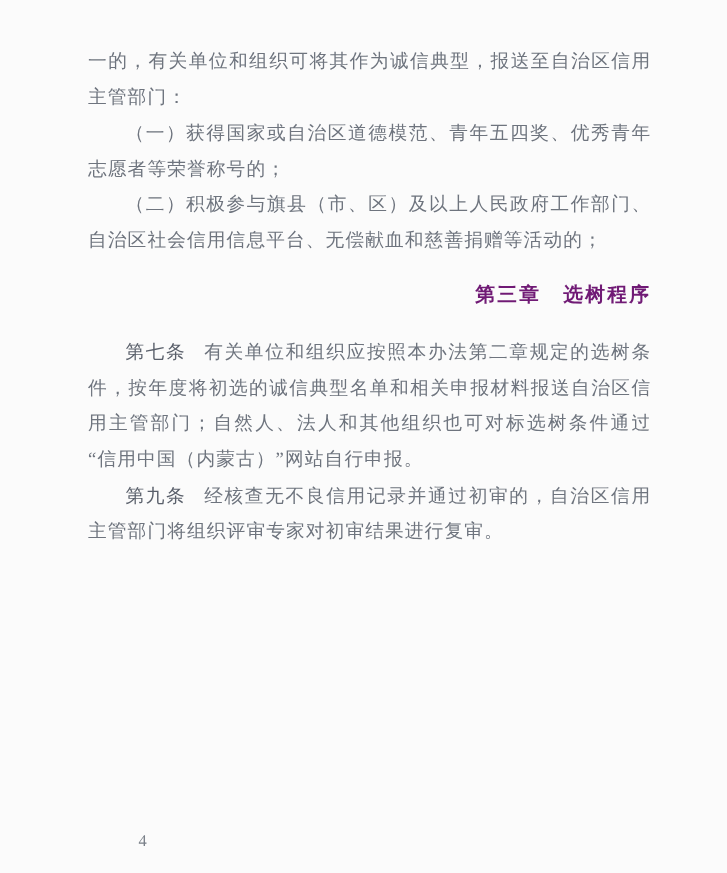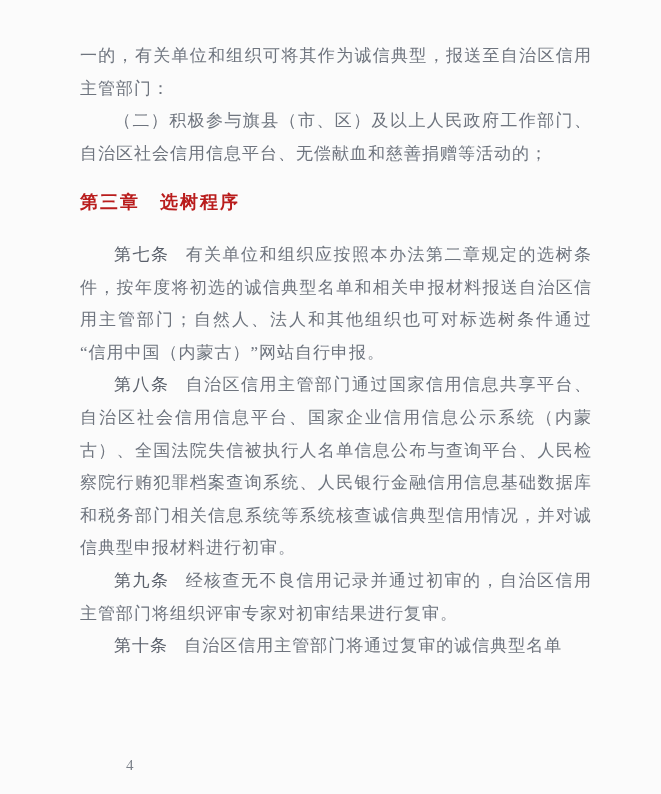--- a/index.html
+++ b/index.html
@@ -27,23 +27,23 @@
     text-align: justify;
     text-indent: 2em;
   }
   .para.continuation {
     text-indent: 0;
   }
   .chapter-heading {
     margin: 16px 0 20px 0;
     font-size: 18px;
     font-weight: bold;
-    text-align: left;
+    text-align: right;
     text-indent: 0;
-    color: #b91c1c;
+    color: #701a75;
     letter-spacing: 2px;
   }
   .article-num {
     font-weight: normal;
     color: #5a606b;
     margin-right: 0.95em;
   }
   .page-number {
     position: absolute;
     left: 126px;
@@ -53,29 +53,28 @@
     color: #7a8089;
   }
 </style>
 </head>
 <body>
 
 <div class="page">
 
   <p class="para continuation">一的，有关单位和组织可将其作为诚信典型，报送至自治区信用主管部门：</p>
 
+  <p class="para">（一）获得国家或自治区道德模范、青年五四奖、优秀青年志愿者等荣誉称号的；</p>
 
   <p class="para">（二）积极参与旗县（市、区）及以上人民政府工作部门、自治区社会信用信息平台、无偿献血和慈善捐赠等活动的；</p>
 
 
   <p class="para chapter-heading">第三章　选树程序</p>
 
   <p class="para"><span class="article-num">第七条</span><span>有关单位和组织应按照本办法第二章规定的选树条件，按年度将初选的诚信典型名单和相关申报材料报送自治区信用主管部门；自然人、法人和其他组织也可对标选树条件通过“信用中国（内蒙古）”网站自行申报。</span></p>
 
-  <p class="para"><span class="article-num">第八条</span><span>自治区信用主管部门通过国家信用信息共享平台、自治区社会信用信息平台、国家企业信用信息公示系统（内蒙古）、全国法院失信被执行人名单信息公布与查询平台、人民检察院行贿犯罪档案查询系统、人民银行金融信用信息基础数据库和税务部门相关信息系统等系统核查诚信典型信用情况，并对诚信典型申报材料进行初审。</span></p>
 
   <p class="para"><span class="article-num">第九条</span><span>经核查无不良信用记录并通过初审的，自治区信用主管部门将组织评审专家对初审结果进行复审。</span></p>
 
-  <p class="para"><span class="article-num">第十条</span><span>自治区信用主管部门将通过复审的诚信典型名单</span></p>
 
   <div class="page-number">4</div>
 
 </div>
 
 </body></html>

